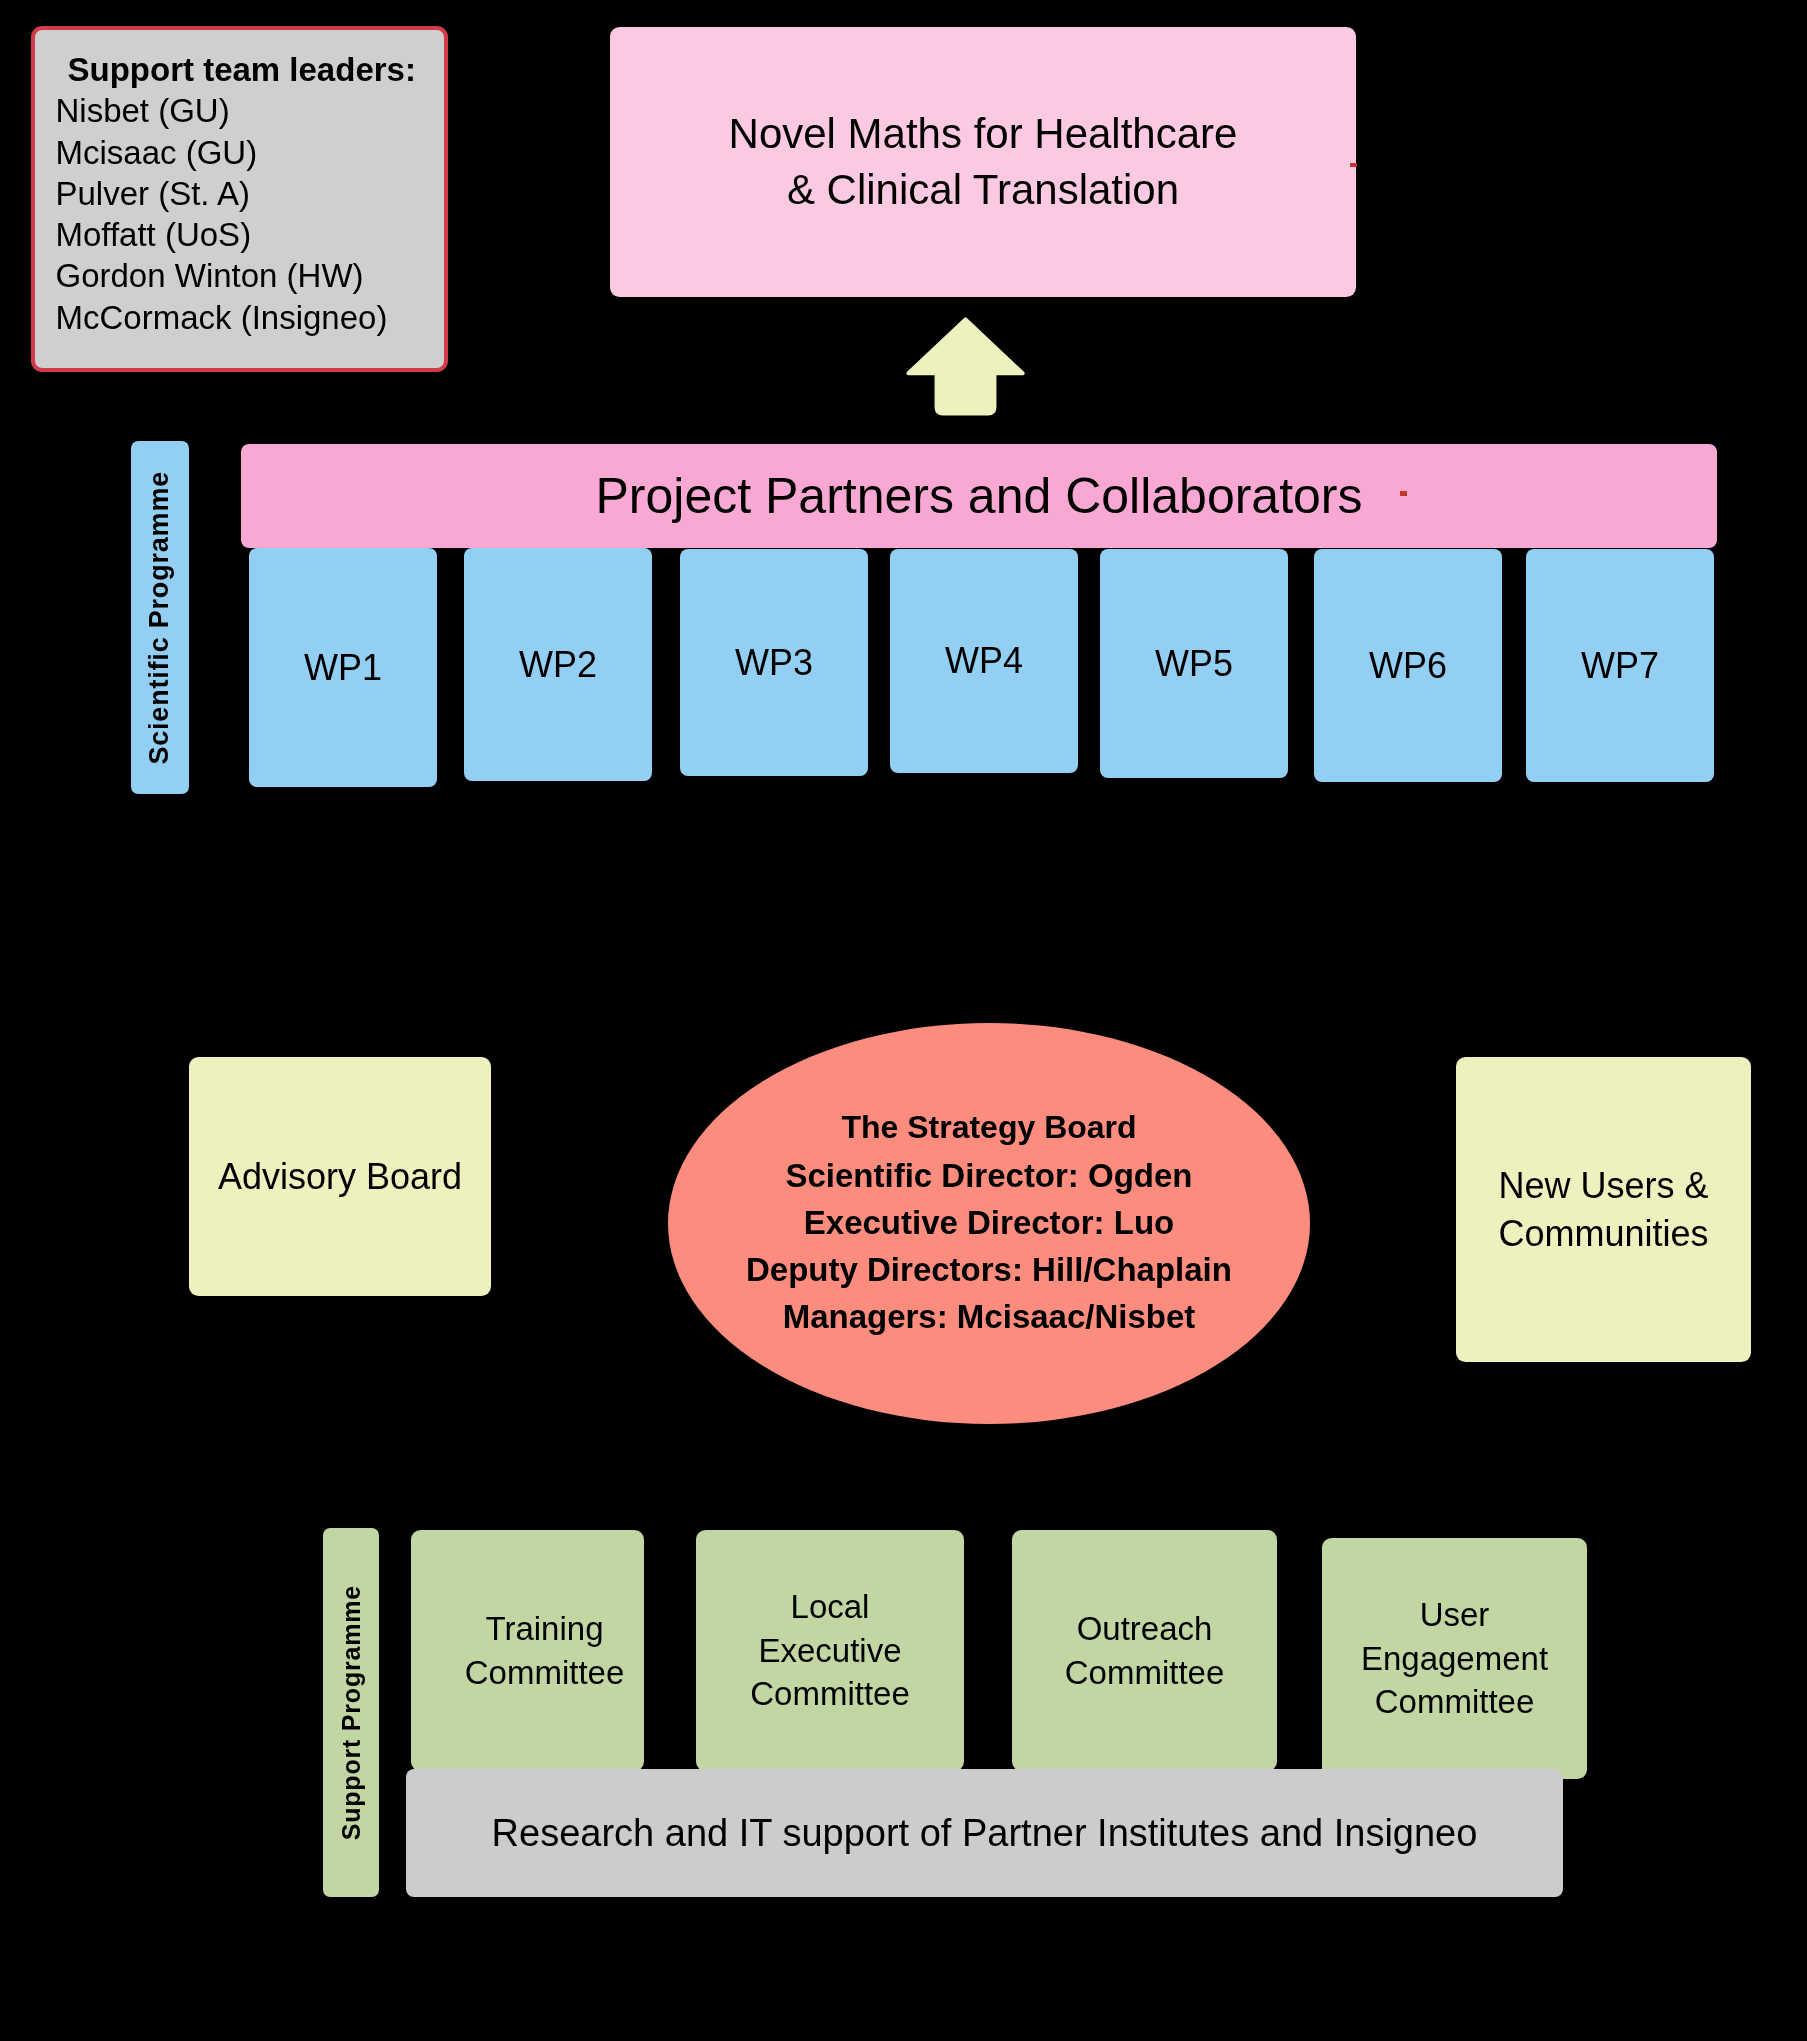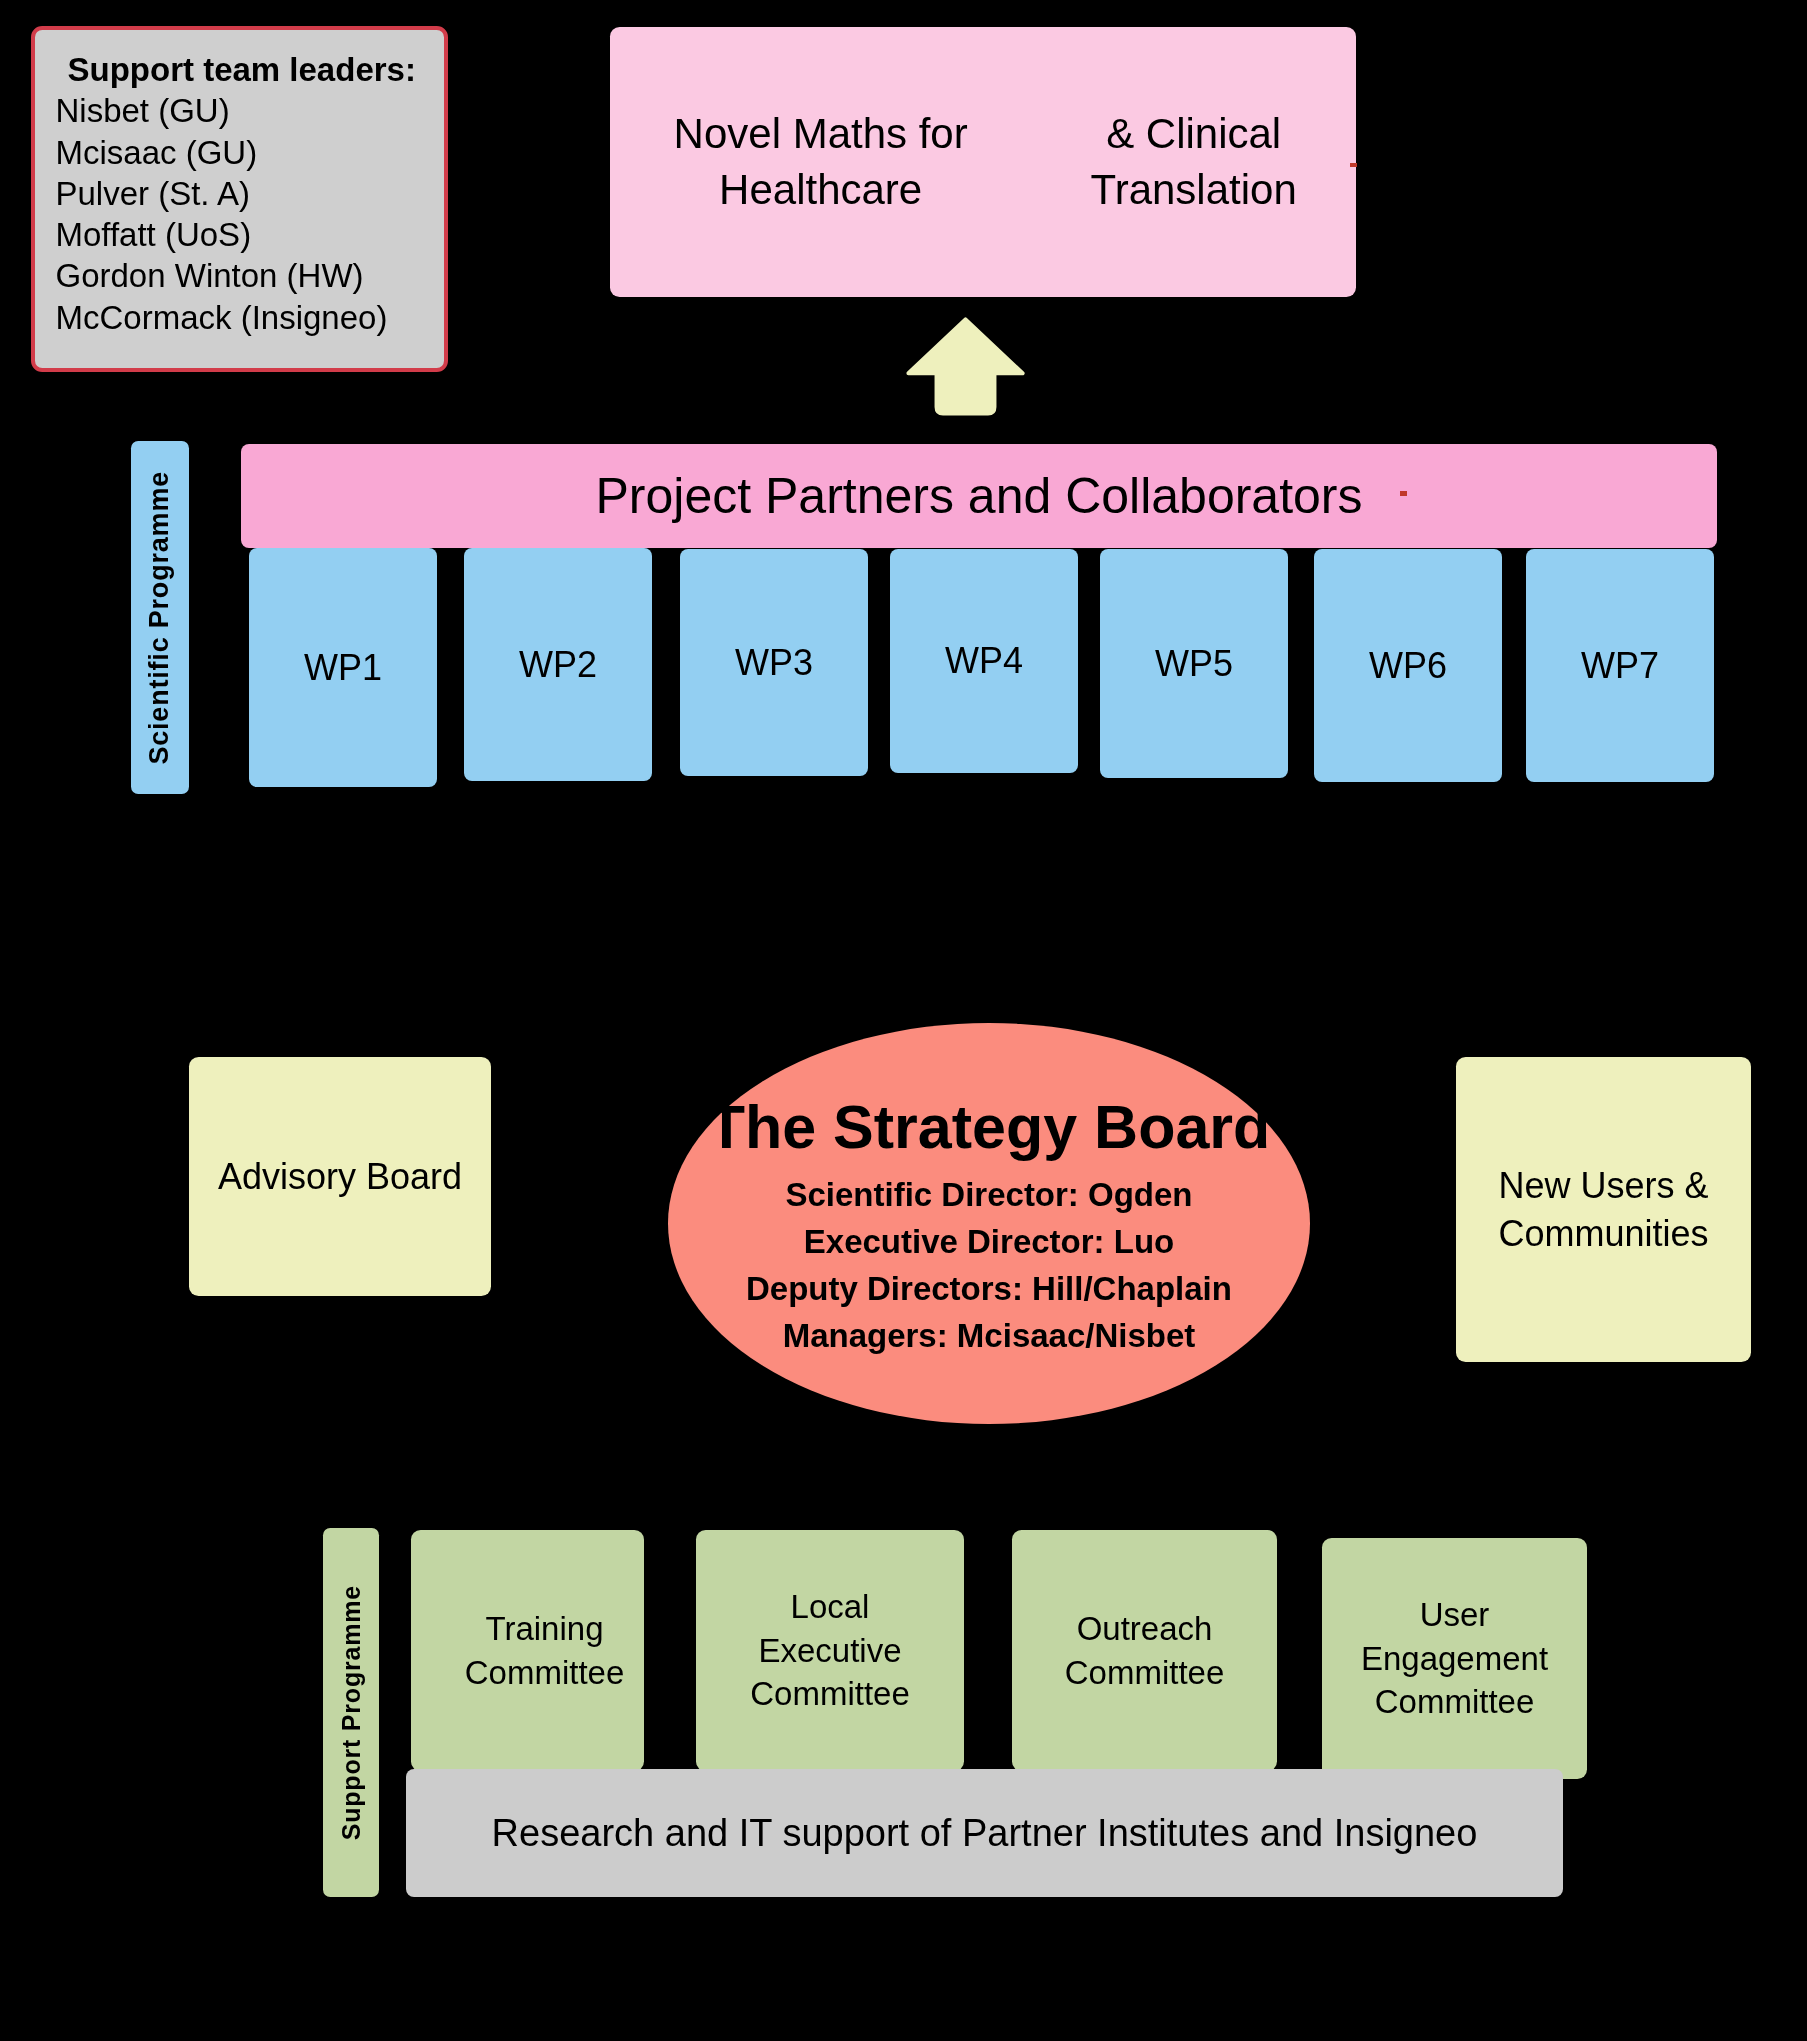--- a/index.html
+++ b/index.html
@@ -46,21 +46,21 @@
 
   
   #title-box {
     left: 610px;
     top: 26.5px;
     width: 746px;
     height: 270px;
     background: #fbc9e2;
     border-radius: 9.6px;
     font-size: 42px;
-    flex-direction: row;
+    flex-direction: column;
   }
   #title-box .l1 { display:block; }
   #title-box .l2 { display:block; }
 
   
   #artifact-1 {
     position: absolute;
     left: 1350px;
     top: 163px;
     width: 7.2px;
@@ -150,21 +150,21 @@
     left: 668px;
     top: 1023px;
     width: 642px;
     height: 401px;
     background: #fb8c7e;
     border-radius: 50%;
     flex-direction: column;
     font-weight: bold;
   }
   #strategy-board .sb-title {
-    font-size: 61px;
+    font-size: 32px;
     margin-bottom: 4.8px;
   }
   #strategy-board .sb-line {
     font-size: 33px;
     line-height: 1.42;
     display: block;
   }
 
   
   #sup-spine {

